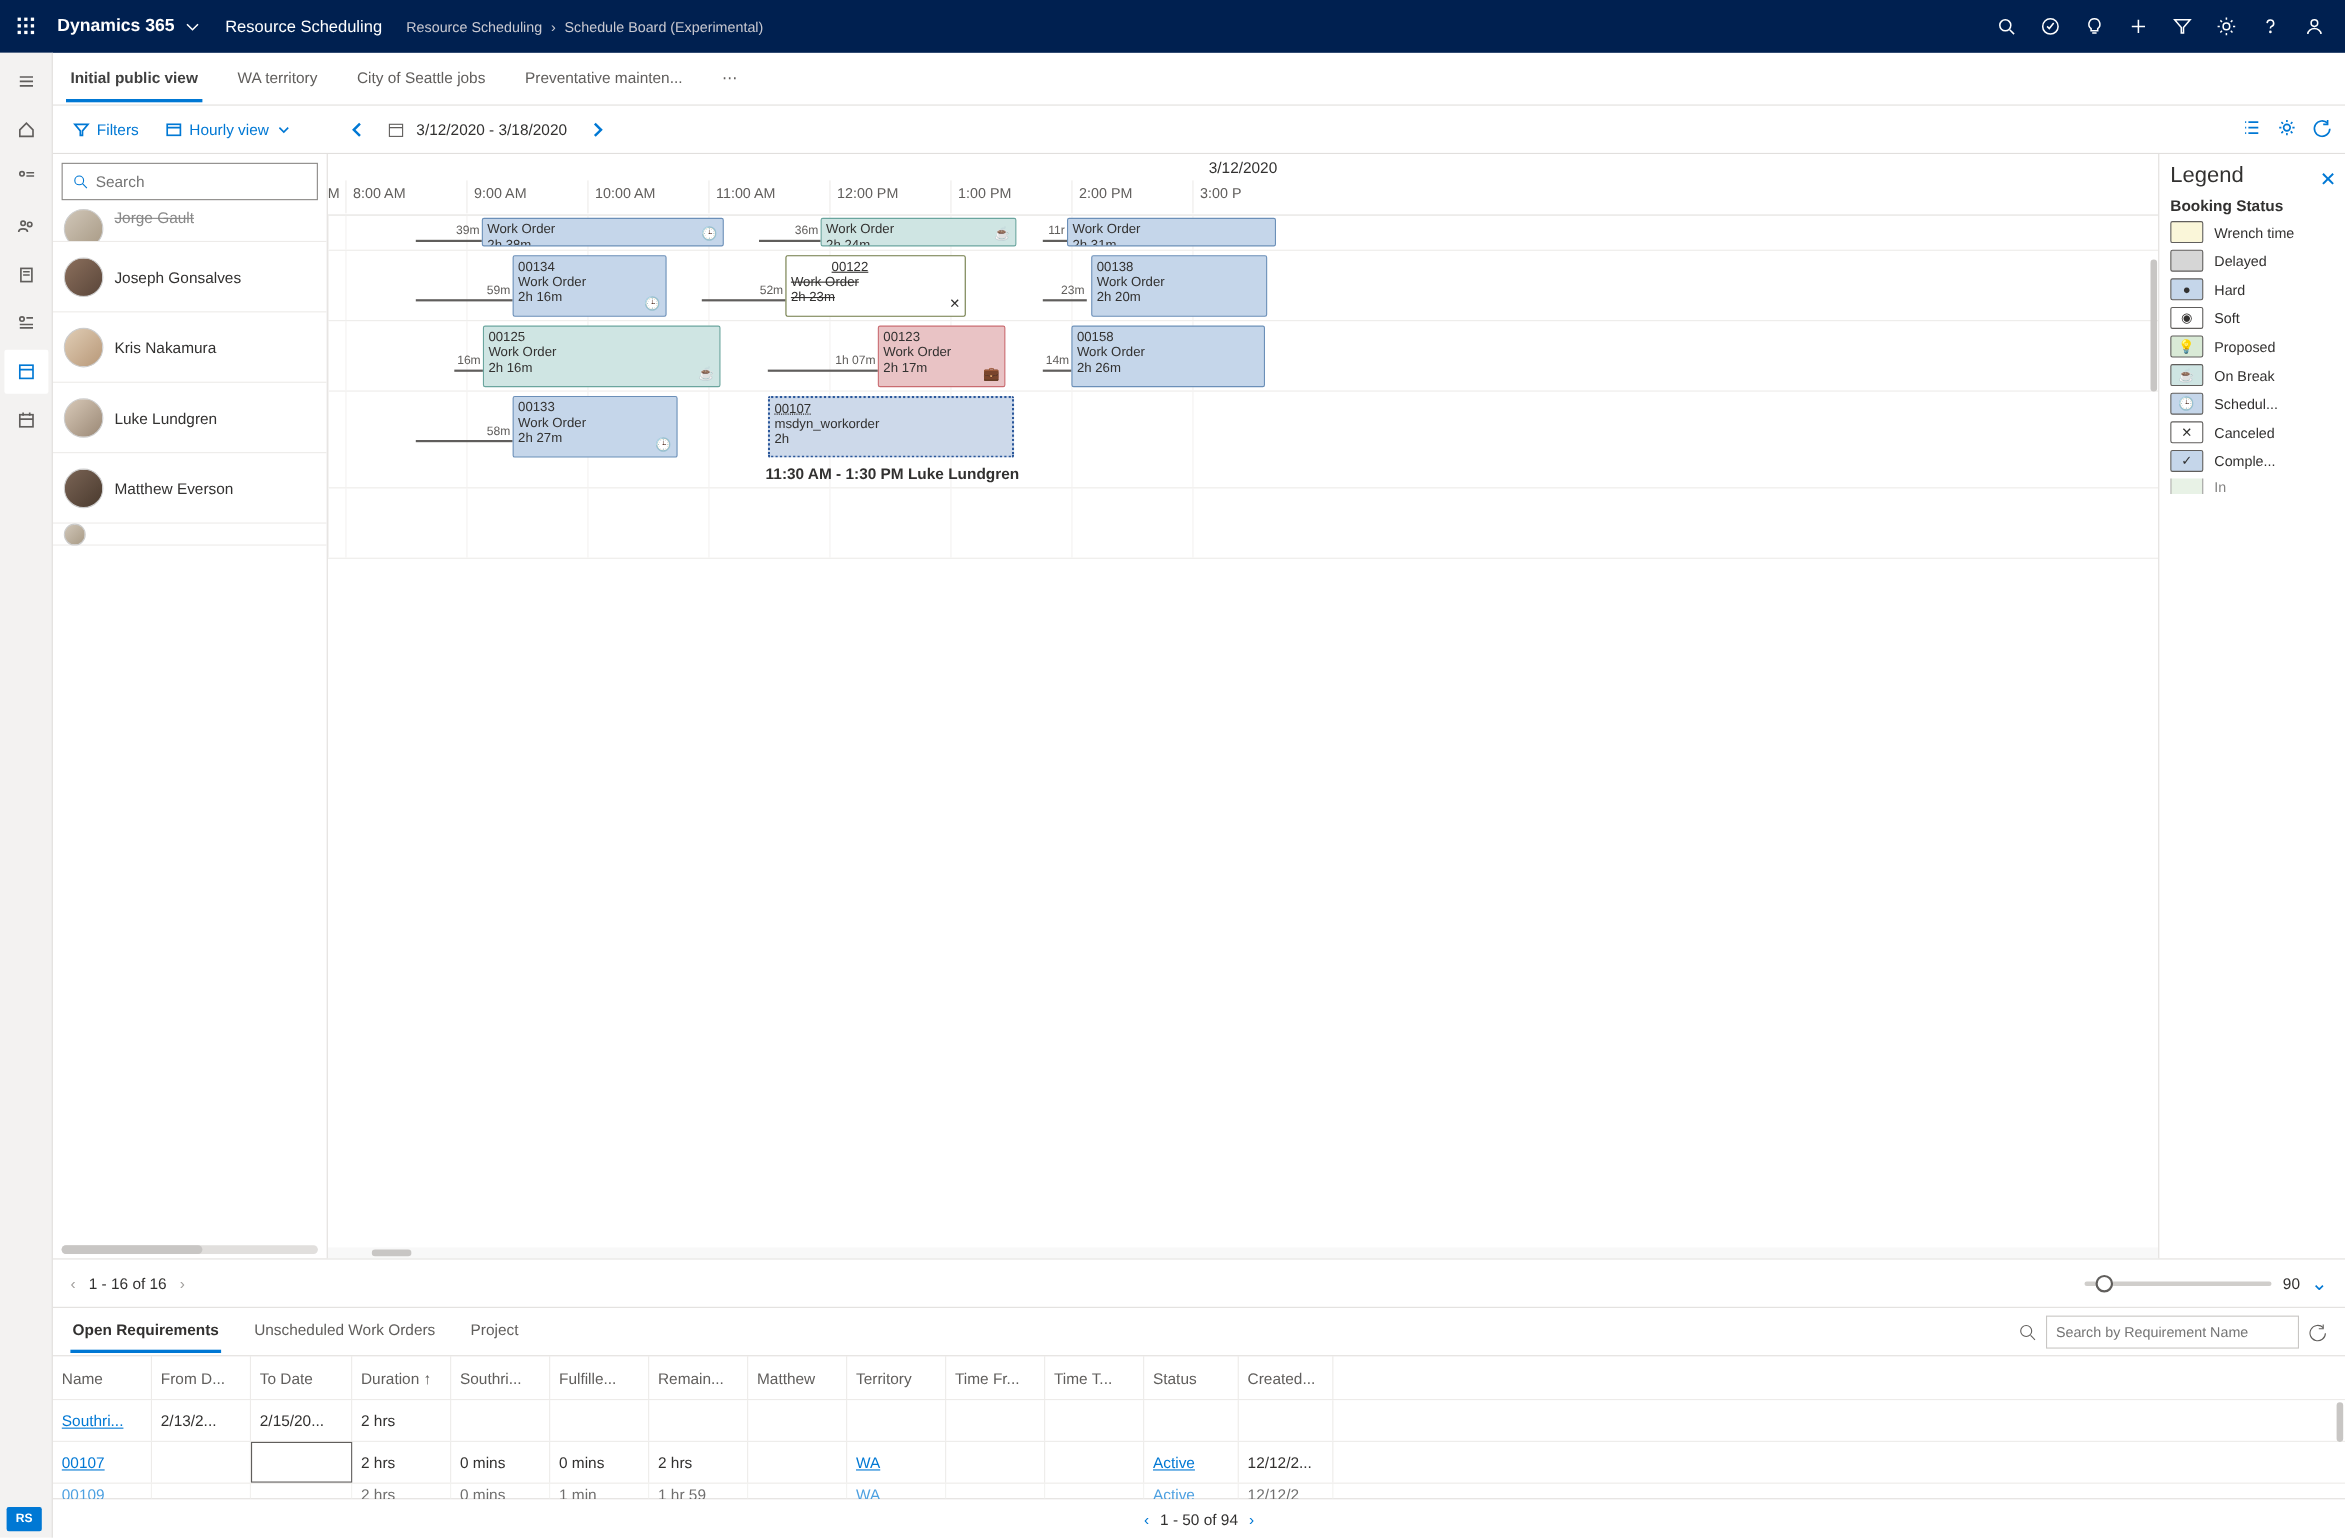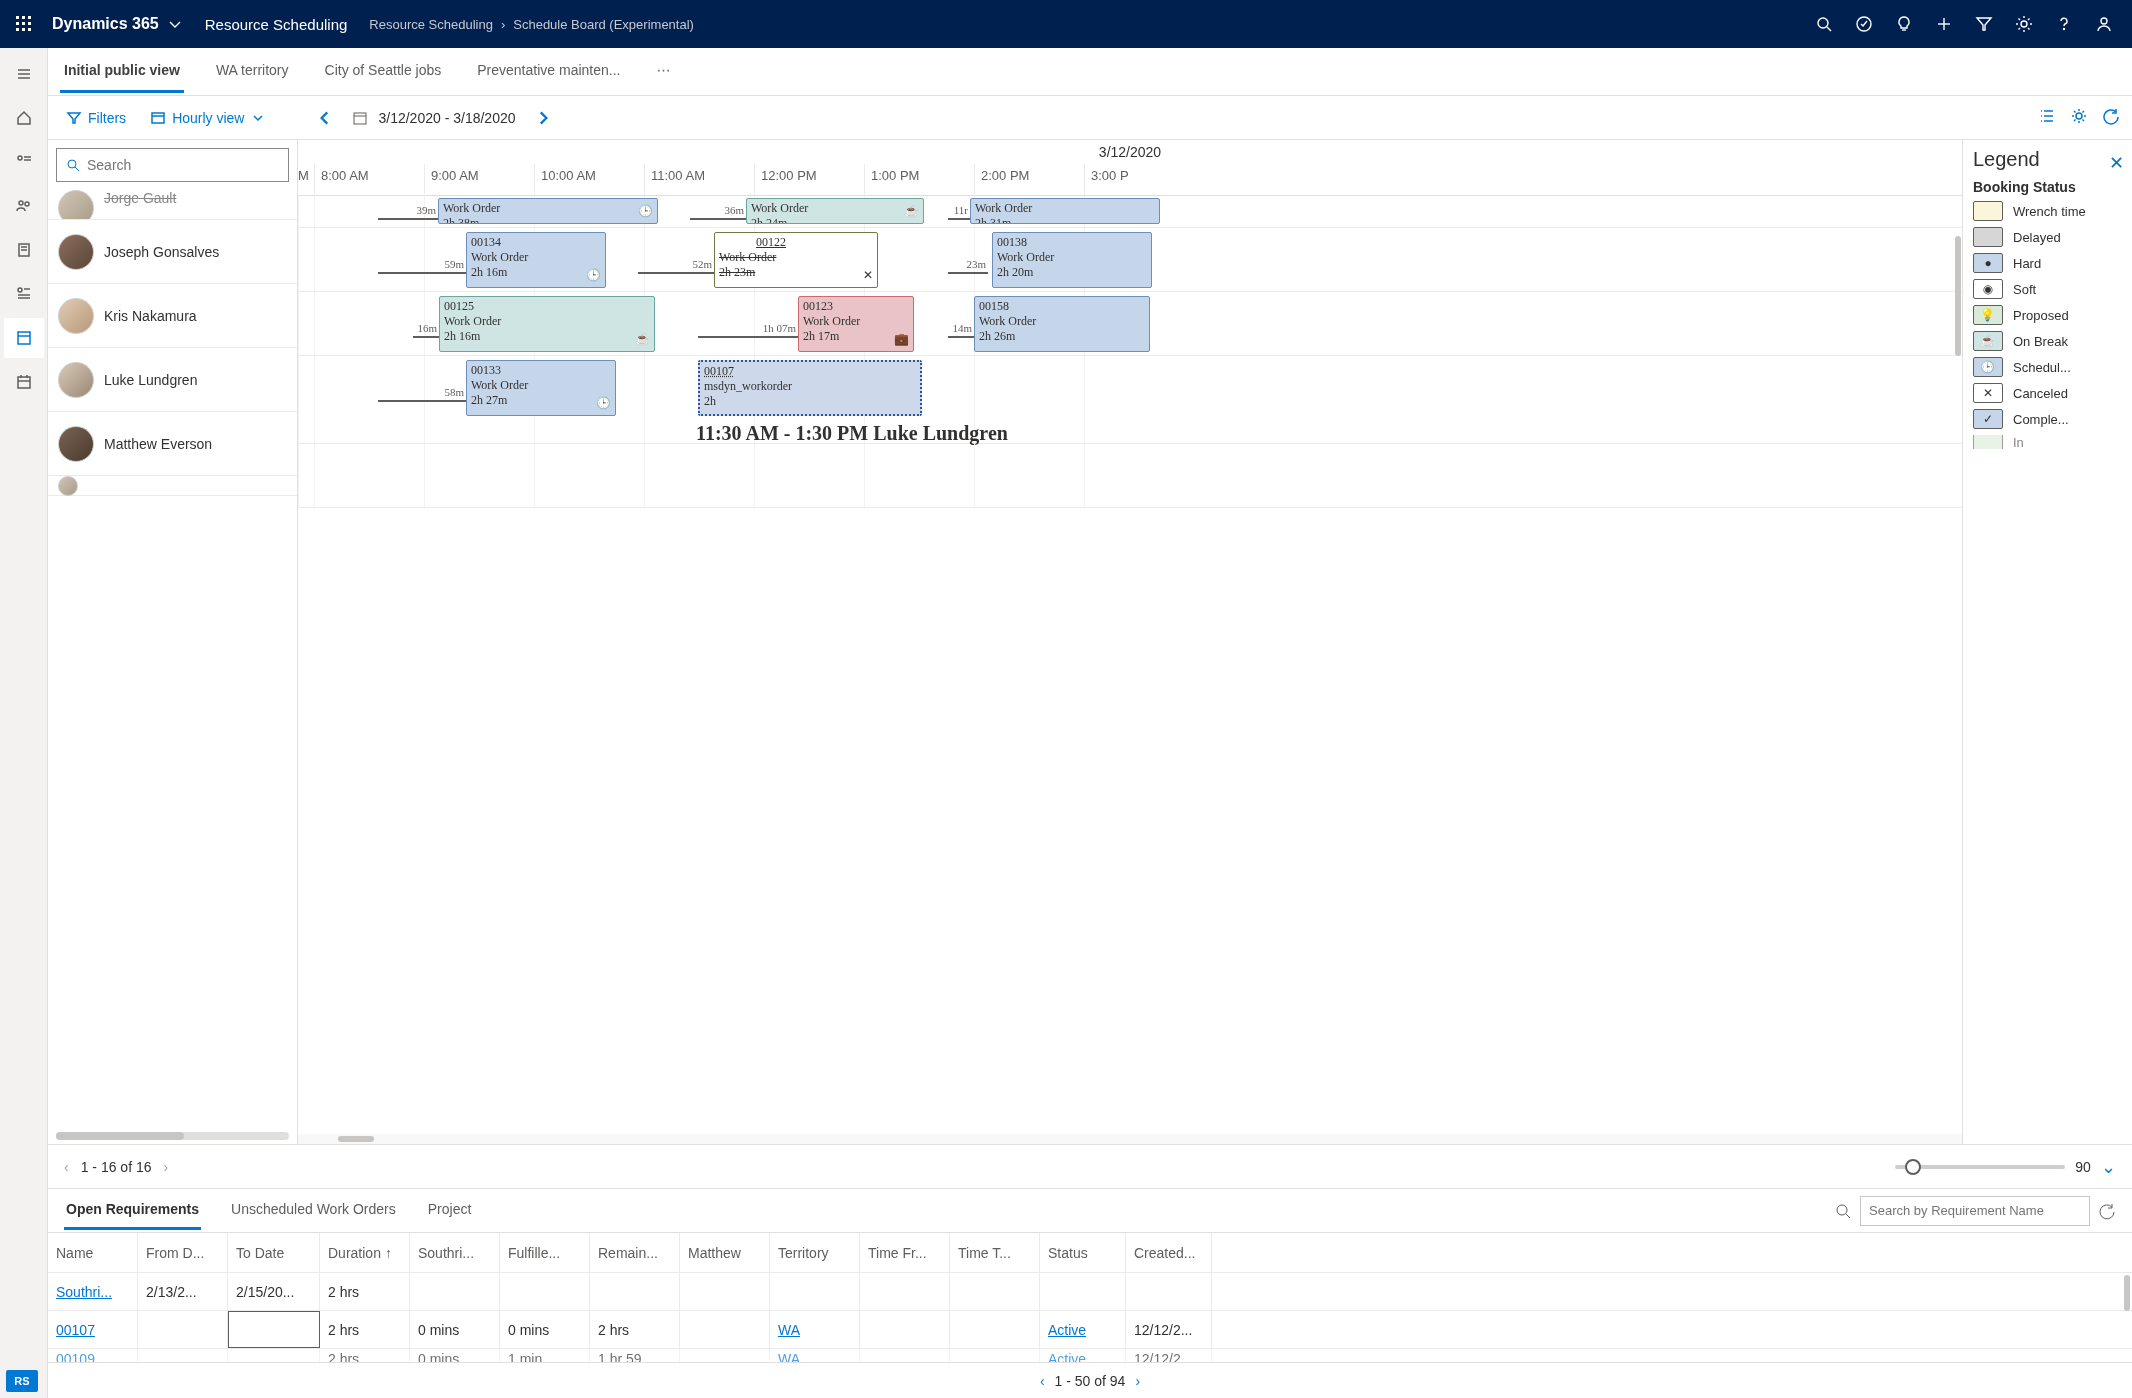--- a/index.html
+++ b/index.html
@@ -54,41 +54,41 @@
   .avatar.a4{background:linear-gradient(135deg,#d8c9b8,#9a8875);}
   .avatar.a5{background:linear-gradient(135deg,#7a6455,#4a3a2e);}
   .resscroll { height:8px; background:#e1dfdd; margin:4px 8px; position:relative; border-radius:4px;}
   .resscroll .thumb { position:absolute; left:0; width:55%; top:0; bottom:0; background:#c8c6c4; border-radius:4px;}
   
   .timeline { flex:1; display:flex; flex-direction:column; overflow:hidden; position:relative; }
   .thead { height:56px; border-bottom:1px solid #e1dfdd; position:relative;}
   .thead .date { text-align:center; padding:4px 0; font-size:14px; color:#323130; }
   .thead .hours { display:flex; height:30px; }
   .hourcell { width:110px; flex:none; border-left:1px solid #edebe9; padding:4px 6px; font-size:13px; color:#605e5c; }
-  .tbody { flex:1; overflow:auto; position:relative;font-family:Liberation Serif, serif; }
+  .tbody { flex:1; overflow:auto; position:relative; }
   .trow { height:64px; border-bottom:1px solid #edebe9; position:relative; }
   .trow .grid { position:absolute; inset:0; display:flex; }
   .trow .grid .hc { width:110px; flex:none; border-left:1px solid #f3f2f1; }
   .travel { position:absolute; height:1px; border-top:2px solid #605e5c; top:44px; }
   .travel .tlabel { position:absolute; right:2px; top:-16px; font-size:11px; color:#605e5c; }
   .booking { position:absolute; top:4px; height:56px; border:1px solid; border-radius:2px; padding:2px 4px; font-size:12px; overflow:hidden; }
   .booking .bid { font-weight:400; display:none; }
   .booking .btype { }
   .booking .bdur { }
   .booking.wid .bid { display:block; }
   .booking .bicon { position:absolute; right:4px; bottom:4px; }
   .bs-sched { background:#c5d6ea; border-color:#6b8fb8; }
   .bs-break { background:#cfe5e3; border-color:#6aa59e; }
   .bs-cancel { background:#fff; border-color:#6f7a45; }
   .bs-cancel .btype,.bs-cancel .bdur{ text-decoration:line-through; }
   .bs-cancel .bid{ text-decoration:underline;margin-left:37px;}
   .bs-compl { background:#e9c3c5; border-color:#c96b70; }
   .bs-drop { background:#cdd9ea; border:2px dotted #2b579a; }
   .bs-drop .bid{ text-decoration:underline dotted; display:block;}
-  .tooltip { position:absolute; font-weight:600; font-size:20px; color:#323130; white-space:nowrap; }
+  .tooltip { position:absolute; font-weight:600; font-size:14px; color:#323130; white-space:nowrap; }
   .tscrollzone { height:10px; background:#f8f8f8; position:relative;}
   .tscrollzone .thumb { position:absolute; left:40px; width:36px; height:6px; top:2px; background:#c8c6c4; border-radius:3px;}
   .vscroll { position:absolute; right:0; top:56px; bottom:0; width:8px; background:transparent; }
   .vscroll .thumb { position:absolute; top:40px; width:6px; right:1px; height:120px; background:#c8c6c4; border-radius:3px;}
   
   
   .legend { width:170px; border-left:1px solid #e1dfdd; padding:8px 10px; overflow-y:auto; position:relative;}
   .legend h3 { font-size:20px; font-weight:400; margin-bottom:8px;}
   .legend .close { position:absolute; right:8px; top:12px; color:#0078d4; cursor:pointer; font-size:18px;}
   .legend .sub { font-weight:600; font-size:14px; margin:6px 0; }

